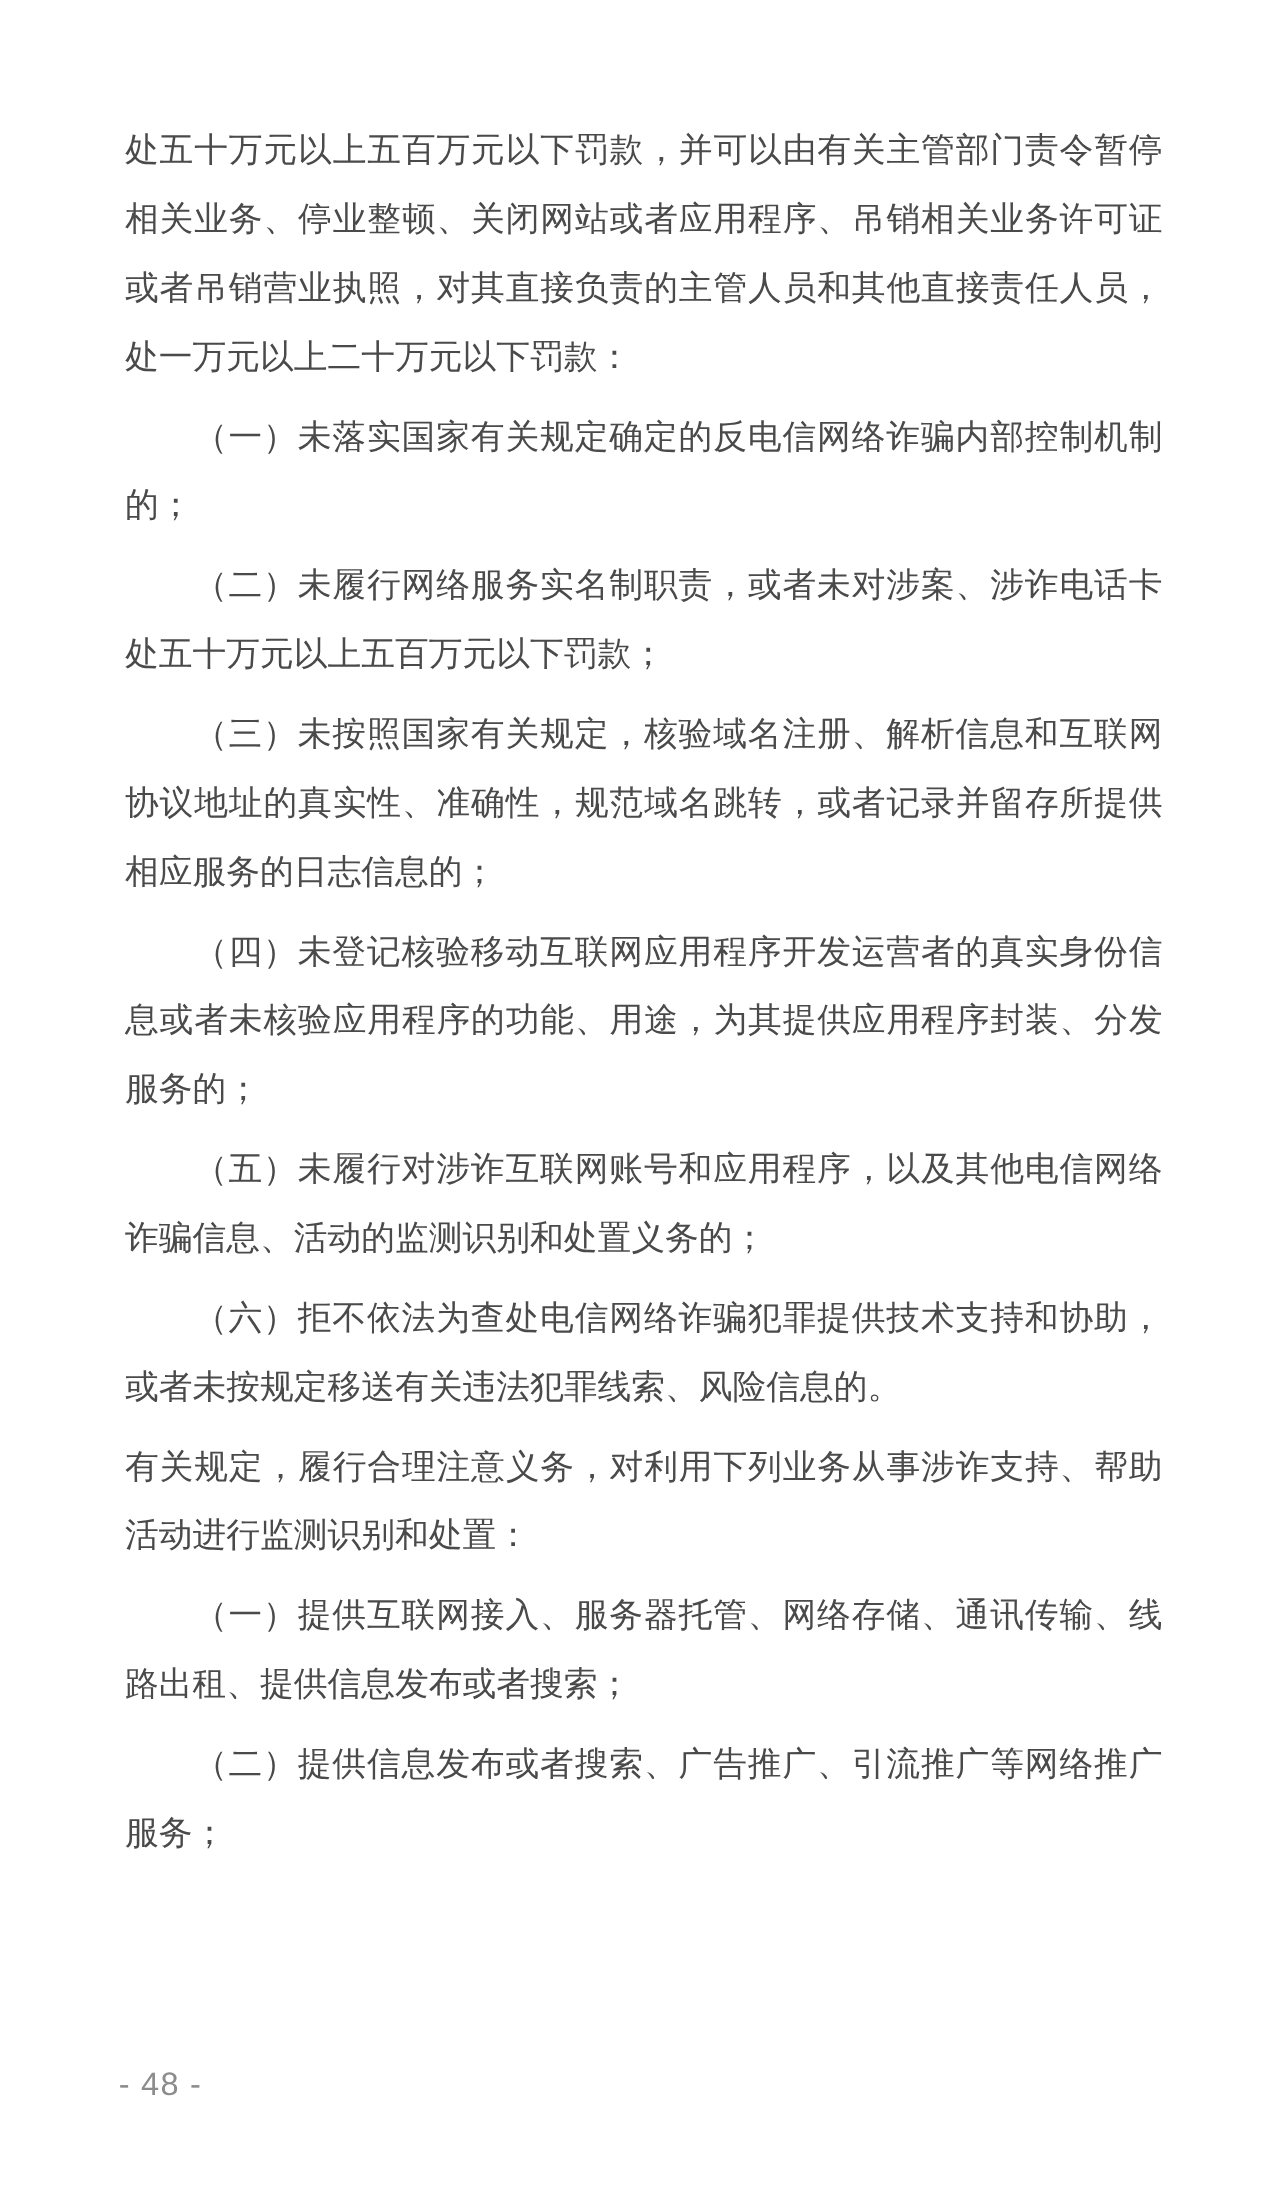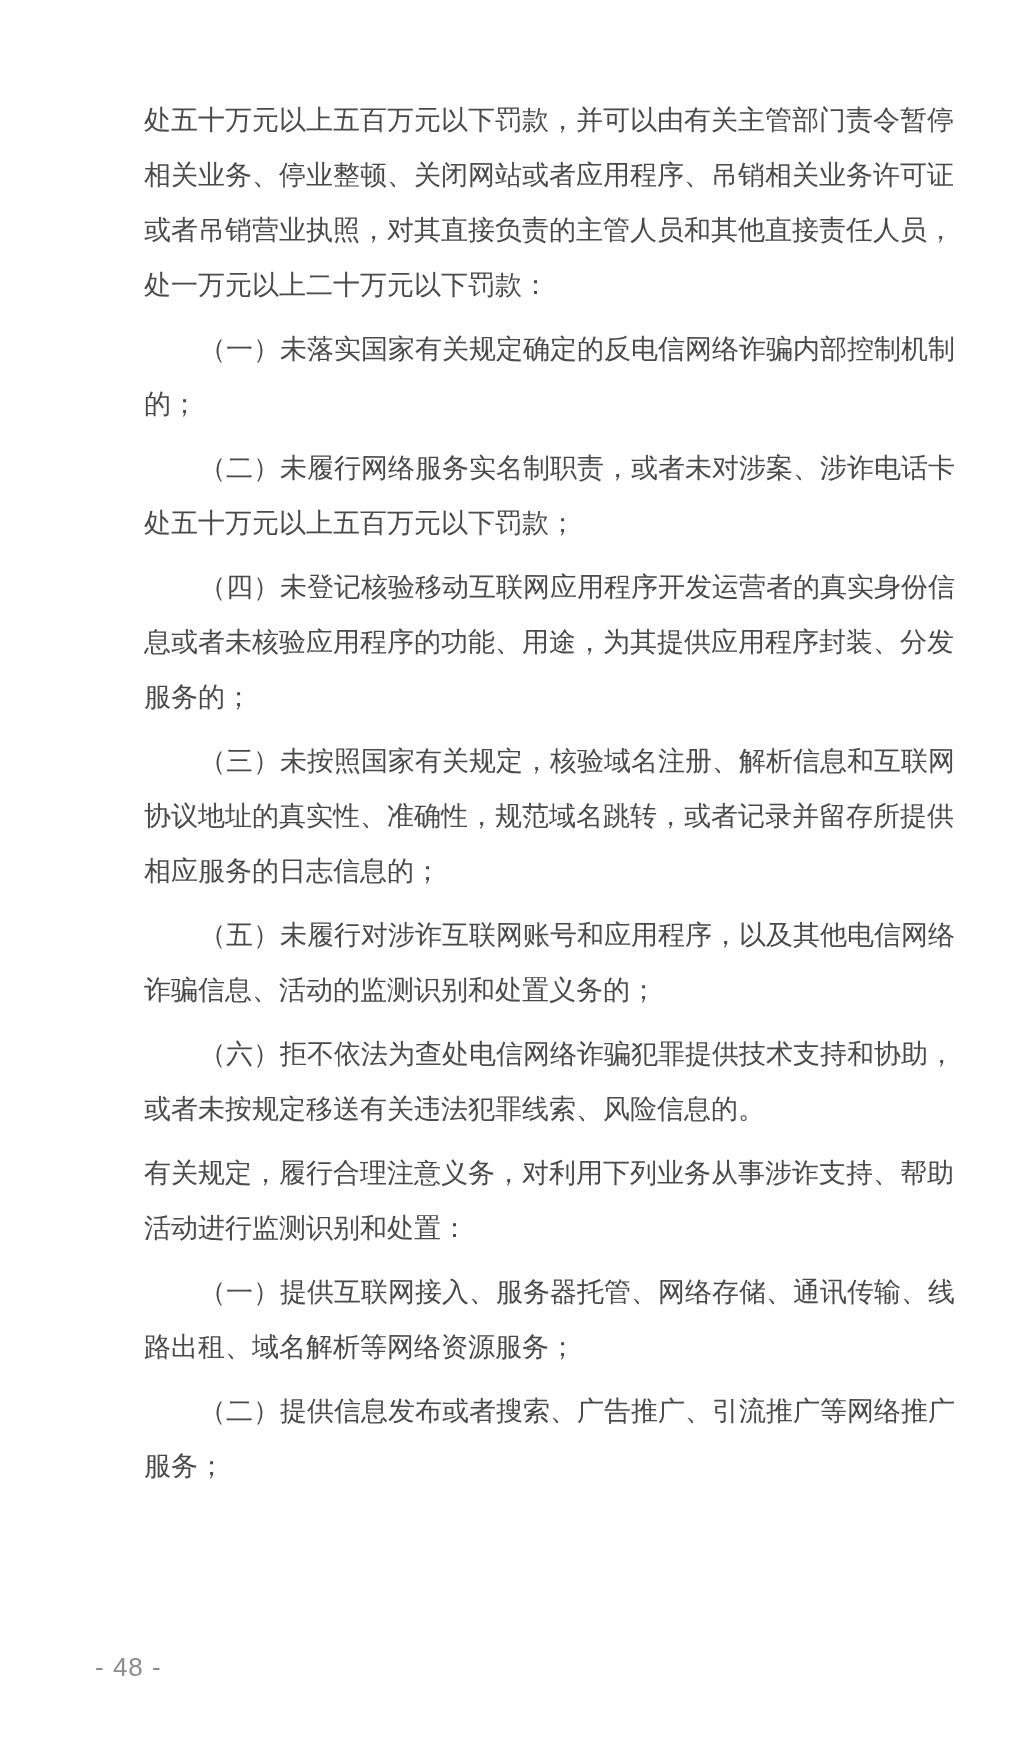--- a/index.html
+++ b/index.html
@@ -23,21 +23,20 @@
     color: #4a4a4a;
     font-size: 27px;
   }
   .para + .para { margin-top: 9px; }
   .line {
     height: 55px;
     line-height: 55px;
     text-align: justify;
     text-align-last: justify;
     white-space: nowrap;
-    margin-left: 44px;
   }
   .line.end {
     text-align: center;
     text-align-last: left;
   }
   .line.indent { text-indent: 55px; }
   .pageno {
     position: absolute;
     left: 95px;
     top: 1652px;
@@ -63,49 +62,49 @@
       <div class="line indent">（一）未落实国家有关规定确定的反电信网络诈骗内部控制机制</div>
       <div class="line end">的；</div>
     </div>
 
     <div class="para">
       <div class="line indent">（二）未履行网络服务实名制职责，或者未对涉案、涉诈电话卡</div>
       <div class="line end">处五十万元以上五百万元以下罚款；</div>
     </div>
 
     <div class="para">
+      <div class="line indent">（三）未按照国家有关规定，核验域名注册、解析信息和互联网</div>
+      <div class="line">协议地址的真实性、准确性，规范域名跳转，或者记录并留存所提供</div>
+      <div class="line end">相应服务的日志信息的；</div>
+    </div>
+
+    <div class="para">
       <div class="line indent">（四）未登记核验移动互联网应用程序开发运营者的真实身份信</div>
       <div class="line">息或者未核验应用程序的功能、用途，为其提供应用程序封装、分发</div>
       <div class="line end">服务的；</div>
-    </div>
-
-    <div class="para">
-      <div class="line indent">（三）未按照国家有关规定，核验域名注册、解析信息和互联网</div>
-      <div class="line">协议地址的真实性、准确性，规范域名跳转，或者记录并留存所提供</div>
-      <div class="line end">相应服务的日志信息的；</div>
     </div>
 
     <div class="para">
       <div class="line indent">（五）未履行对涉诈互联网账号和应用程序，以及其他电信网络</div>
       <div class="line end">诈骗信息、活动的监测识别和处置义务的；</div>
     </div>
 
     <div class="para">
       <div class="line indent">（六）拒不依法为查处电信网络诈骗犯罪提供技术支持和协助，</div>
       <div class="line end">或者未按规定移送有关违法犯罪线索、风险信息的。</div>
     </div>
 
     <div class="para">
       <div class="line">有关规定，履行合理注意义务，对利用下列业务从事涉诈支持、帮助</div>
       <div class="line end">活动进行监测识别和处置：</div>
     </div>
 
     <div class="para">
       <div class="line indent">（一）提供互联网接入、服务器托管、网络存储、通讯传输、线</div>
-      <div class="line end">路出租、域名解析等网络资源服务；</div>
+      <div class="line end">路出租、提供信息发布或者搜索；</div>
     </div>
 
     <div class="para">
       <div class="line indent">（二）提供信息发布或者搜索、广告推广、引流推广等网络推广</div>
       <div class="line end">服务；</div>
     </div>
 
   </div>
 
   <div class="pageno">- 48 -</div>

